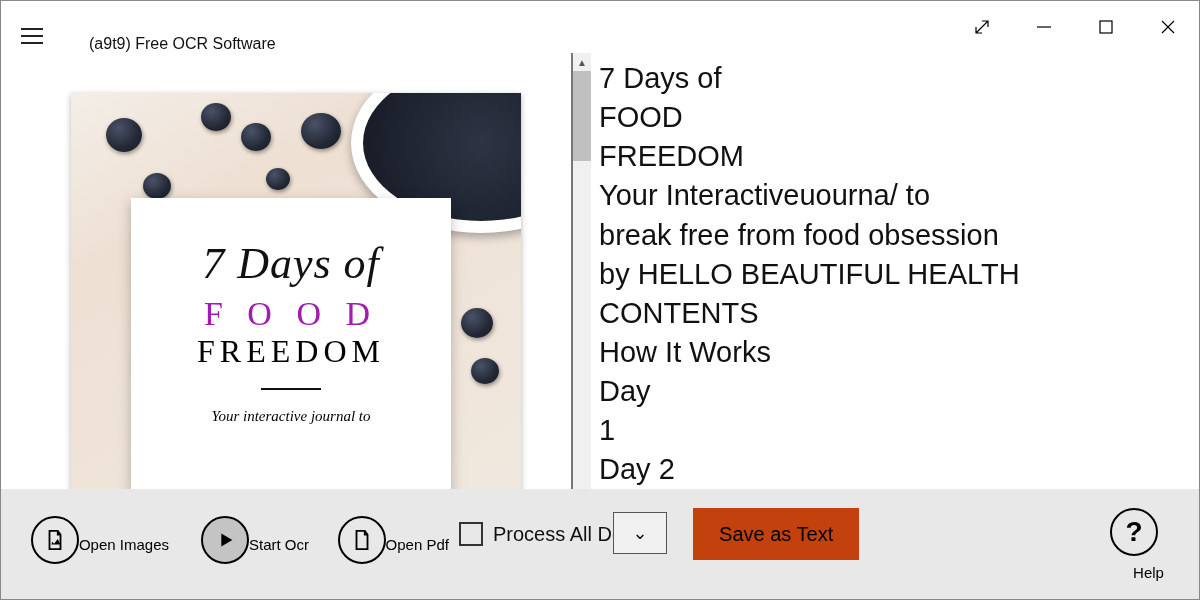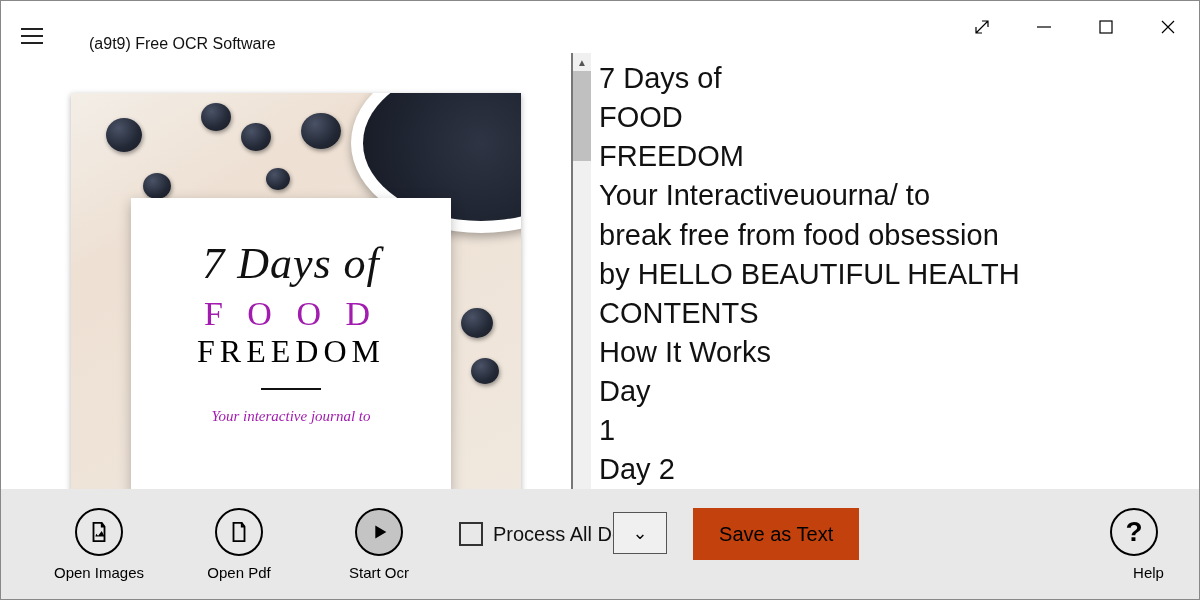--- a/index.html
+++ b/index.html
@@ -84,21 +84,21 @@
   height:295px;
   background:#fff;
   box-shadow:0 4px 12px rgba(0,0,0,0.25);
   padding:40px 20px 0;
   text-align:center;
 }
 .cardtitle1 { font-family:Georgia,'Times New Roman',serif; font-style:italic; font-size:44px; letter-spacing:1px; color:#111; }
 .cardtitle2 { font-family:Georgia,'Times New Roman',serif; font-size:34px; letter-spacing:8px; color:#a21caf; margin-top:6px; }
 .cardtitle3 { font-family:Georgia,'Times New Roman',serif; font-size:32px; letter-spacing:5px; color:#000; }
 .carddash { width:60px; height:1.5px; background:#111; margin:18px auto; }
-.cardsub { font-family:Georgia,serif; font-style:italic; font-size:15px; color:#a21caf; }
+.cardsub { font-family:Georgia,serif; font-style:italic; font-size:15px; color:#000000; }
 
 .divider {
   width:2px;
   background:#777;
   margin-top:0;
 }
 .scroll-col {
   width:18px;
   background:#f0f0f0;
   position:relative;
@@ -129,21 +129,21 @@
 .bottombar {
   height:110px;
   background:#e8e8e8;
   display:flex;
   align-items:center;
   padding:0 20px 0 28px;
   gap:0;
   position:relative;
 }
 .toolbtn {
-  display:flex; flex-direction:column; align-items:center; cursor:pointer;
+  display:flex; flex-direction:row; align-items:center; cursor:pointer;
   width:140px;
   justify-content:flex-end;
 }
 .toolbtn .circ {
   width:48px; height:48px; border:2.5px solid #000; border-radius:50%;
   display:flex; align-items:center; justify-content:center; margin-bottom:8px;
   background:#e8e8e8;
 }
 .toolbtn .circ.play { background:#c4c4c4; }
 .toolbtn .label { font-size:15px; color:#000; }
@@ -271,38 +271,38 @@
     <div class="circ">
       <svg viewBox="0 0 24 24" fill="#000">
           <path d="M6 2h9l3 4v16H6z M6 2v20 M15 2v4h3" fill="none" stroke="#000" stroke-width="2"></path>
           <path d="M9 14l2 2 4-5 3 6H8z"></path>
         </svg>
     </div>
     <div class="label">Open Images</div>
   </div>
 
   <div class="toolbtn">
+    <div class="circ play">
+      <svg viewBox="0 0 24 24" fill="#000">
+          <path d="M8 5v14l12-7z"></path>
+        </svg>
+    </div>
+    <div class="label">Start Ocr</div>
+  </div>
+
+  <div class="toolbtn">
     <div class="circ">
       <svg viewBox="0 0 24 24" fill="none" stroke="#000" stroke-width="2">
           <path d="M6 2h9l3 4v16H6z"></path>
           <path d="M15 2v4h3"></path>
         </svg>
     </div>
     <div class="label">Open Pdf</div>
   </div>
 
-  <div class="toolbtn">
-    <div class="circ play">
-      <svg viewBox="0 0 24 24" fill="#000">
-          <path d="M8 5v14l12-7z"></path>
-        </svg>
-    </div>
-    <div class="label">Start Ocr</div>
-  </div>
-
   <div class="midbox" style="margin-top:-20px;">
     <div class="chk"></div>
     <div class="proclabel">Process All Do</div>
   </div>
 
   <div class="dropdown">
     <span>⌄</span>
   </div>
 
   <div class="actbtn" style="margin-left:70px;margin-top:-20px;">

